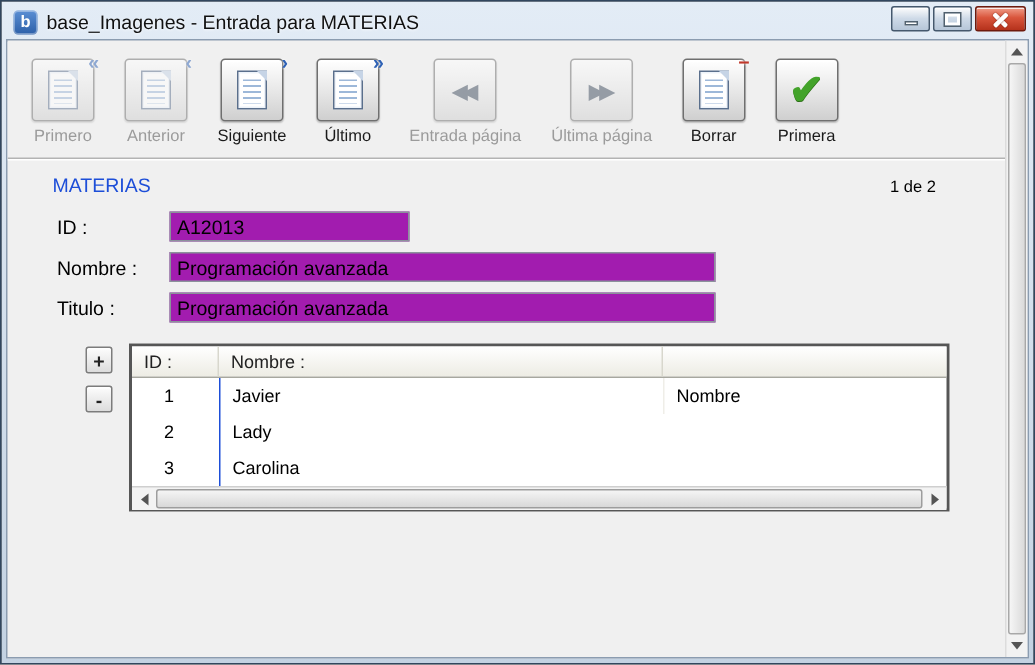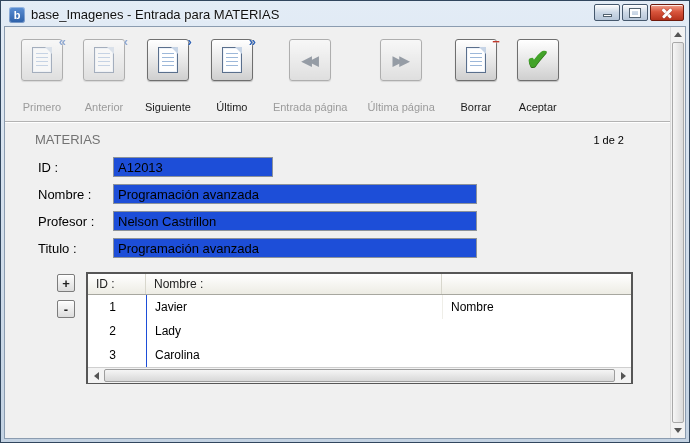--- a/index.html
+++ b/index.html
@@ -51,21 +51,21 @@
     padding:12px 6px 8px 16px;
     border-bottom:1px solid #b3b3b3; box-shadow:0 1px 0 #fff;
   }
   .tb { display:flex; flex-direction:column; align-items:center; }
   .tb-btn {
     width:42px; height:42px; border:1px solid #6f6f6f; border-radius:3px;
     background:linear-gradient(#ffffff,#e6e6e6 55%,#cfcfcf);
     box-shadow:inset 0 1px 0 #fff, 0 1px 1px rgba(0,0,0,.2);
     display:flex; align-items:center; justify-content:center; position:relative;
   }
-  .tb-label { font-size:11px; margin-top:20px; color:#1b1b1b; white-space:nowrap; }
+  .tb-label { font-size:11px; margin-top:4px; color:#1b1b1b; white-space:nowrap; }
   .tb.disabled .tb-btn { opacity:.5; }
   .tb.disabled .tb-label { color:#9b9b9b; }
 
   .pg { width:20px; height:26px; background:#fff; border:1px solid #5a6f8c; position:relative;
         box-shadow:inset 0 0 0 1px #eef3fa; }
   .pg::after { 
     content:""; position:absolute; left:3px; right:3px; top:5px; height:16px;
     background:repeating-linear-gradient(#9db8d9 0 1px, transparent 1px 4px);
   }
   .pg::before { 
@@ -83,29 +83,29 @@
   .x-shape::before, .x-shape::after {
     content:""; position:absolute; left:0; top:10px; width:24px; height:5px;
     background:linear-gradient(#e05a42,#b21f0e); border-radius:2px; box-shadow:0 1px 1px rgba(0,0,0,.3);
   }
   .x-shape::before { transform:rotate(45deg); }
   .x-shape::after  { transform:rotate(-45deg); }
   .check-glyph { font-size:28px; line-height:28px; color:#43a32a; text-shadow:0 1px 0 #2a6d15; font-weight:bold; }
 
   
   .meta-row { display:flex; justify-content:space-between; align-items:baseline; padding:10px 46px 0 30px; }
-  .section-label { font-size:13px; color:#737373; }
+  .section-label { font-size:13px; color:#1d4ed8; }
   .record-indicator { font-size:11px; color:#000; }
 
   
   .form { margin:10px 0 0 33px; }
   .frow { display:flex; align-items:center; margin-bottom:7px; }
   .flabel { width:75px; font-size:13px; color:#000; }
   input.fld {
-    height:20px; border:1px solid #8b929b; padding:1px 4px; background:#1d4ed8;
+    height:20px; border:1px solid #8b929b; padding:1px 4px; background:#a21caf;
     font:13px "Liberation Sans", sans-serif; color:#000;
   }
   .fld-id { width:160px; } .fld-wide { width:364px; }
 
   
   .table-wrap { display:flex; margin:14px 0 0 52px; }
   .pm-col { display:flex; flex-direction:column; gap:8px; margin-right:11px; padding-top:2px; }
   .pm-btn {
     width:18px; height:18px; border:1px solid #7c7c7c; border-radius:2px;
     background:linear-gradient(#fdfdfd,#dcdcdc); font:bold 13px/15px "Liberation Sans",sans-serif;
@@ -212,42 +212,38 @@
               <span class="badge red">−</span>
             </div>
           <div class="tb-label">Borrar</div>
         </div>
 
 
         <div class="tb">
           <div class="tb-btn">
               <span class="check-glyph">✔</span>
             </div>
-          <div class="tb-label">Aceptar</div>
+          <div class="tb-label">Primera</div>
         </div>
 
       </div>
 
       <div class="meta-row">
         <span class="section-label">MATERIAS</span>
         <span class="record-indicator">1 de 2</span>
       </div>
 
       <div class="form">
         <div class="frow">
           <span class="flabel">ID :</span>
           <input class="fld fld-id" value="A12013" style="">
         </div>
         <div class="frow">
           <span class="flabel">Nombre :</span>
           <input class="fld fld-wide" value="Programación avanzada" style="">
-        </div>
-        <div class="frow">
-          <span class="flabel">Profesor :</span>
-          <input class="fld fld-wide" value="Nelson Castrillon" style="">
         </div>
         <div class="frow">
           <span class="flabel">Titulo :</span>
           <input class="fld fld-wide" value="Programación avanzada" style="">
         </div>
       </div>
 
       <div class="table-wrap">
         <div class="pm-col">
           <button class="pm-btn">+</button>

